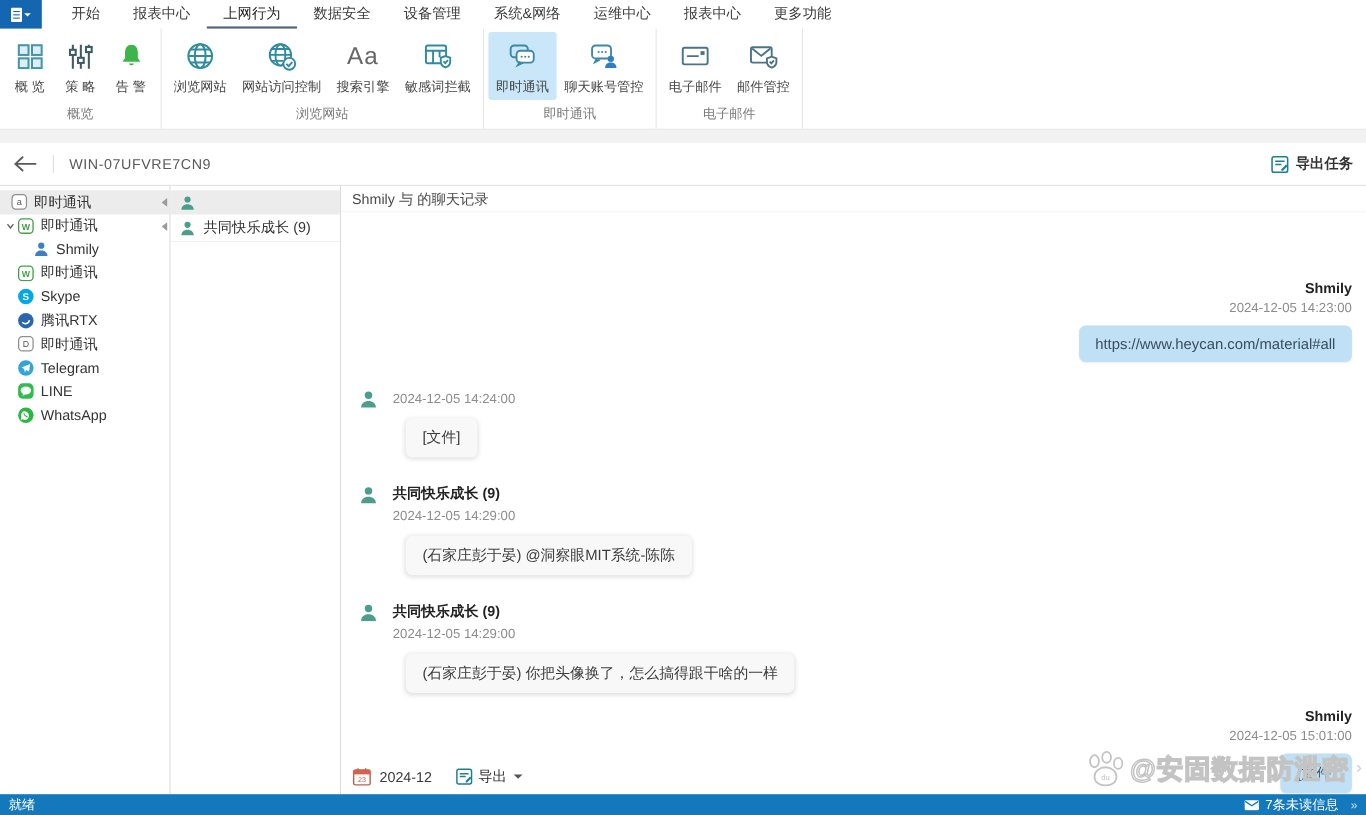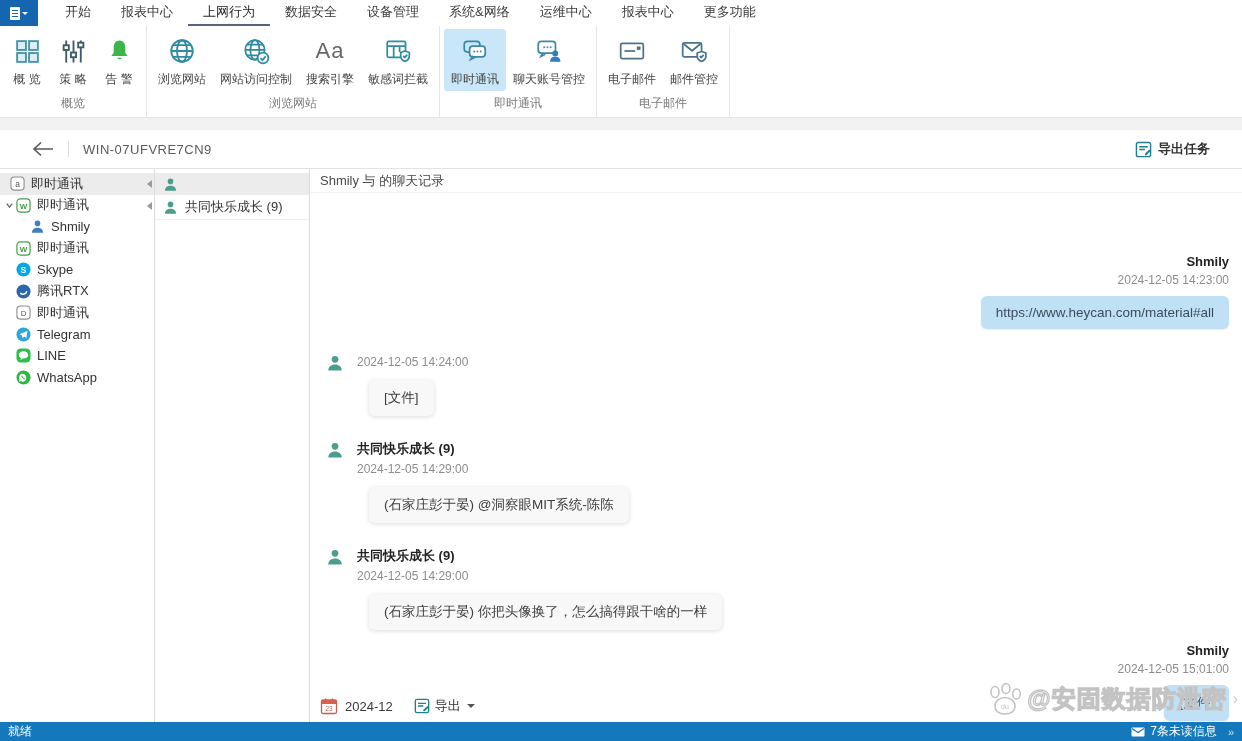--- a/index.html
+++ b/index.html
@@ -23,21 +23,21 @@
   .rbuttons { display:flex; flex:1; align-items:flex-start; }
   .rbtn { display:flex; flex-direction:column; align-items:center; padding:5px 7px 3px; border-radius:3px; min-width:46px; cursor:pointer; }
   .rbtn.selected { background:#c9e7f8; }
   .ricon { height:34px; display:flex; align-items:center; justify-content:center; }
   .rlabel { font-size:12px; color:#454545; margin-top:3px; white-space:nowrap; }
   .glabel { text-align:center; font-size:12px; color:#7a7a7a; padding:2px 0 5px; }
   .aa-glyph { font-size:22px; color:#676767; letter-spacing:1px; }
 
   
   .substrip { height:12px; background:#f2f2f2; }
-  .toolbar { height:38px; background:#fff; display:flex; align-items:center; padding:0 32px; }
+  .toolbar { height:38px; background:#fff; display:flex; align-items:center; padding:0 12px; }
   .tb-divider { width:1px; height:16px; background:#ddd; margin:0 14px; }
   .tb-name { font-size:13px; color:#5a5a5a; letter-spacing:0.5px; }
   .tb-right { margin-left:auto; display:flex; align-items:center; gap:6px; cursor:pointer; }
   .tb-right .txt { font-size:13px; color:#333;font-weight:bold; }
 
   
   .main { position:absolute; top:168px; left:0; right:0; bottom:19px; border-top:1px solid #e2e2e2; display:flex; background:#fff; }
   .tree { width:155px; border-right:1px solid #ddd; padding-top:4px; }
   .trow { height:21.5px; display:flex; align-items:center; font-size:13px; color:#333; padding-left:16px; white-space:nowrap; cursor:pointer; position:relative; }
   .trow.header { background:#ececec; padding-left:10px; }

